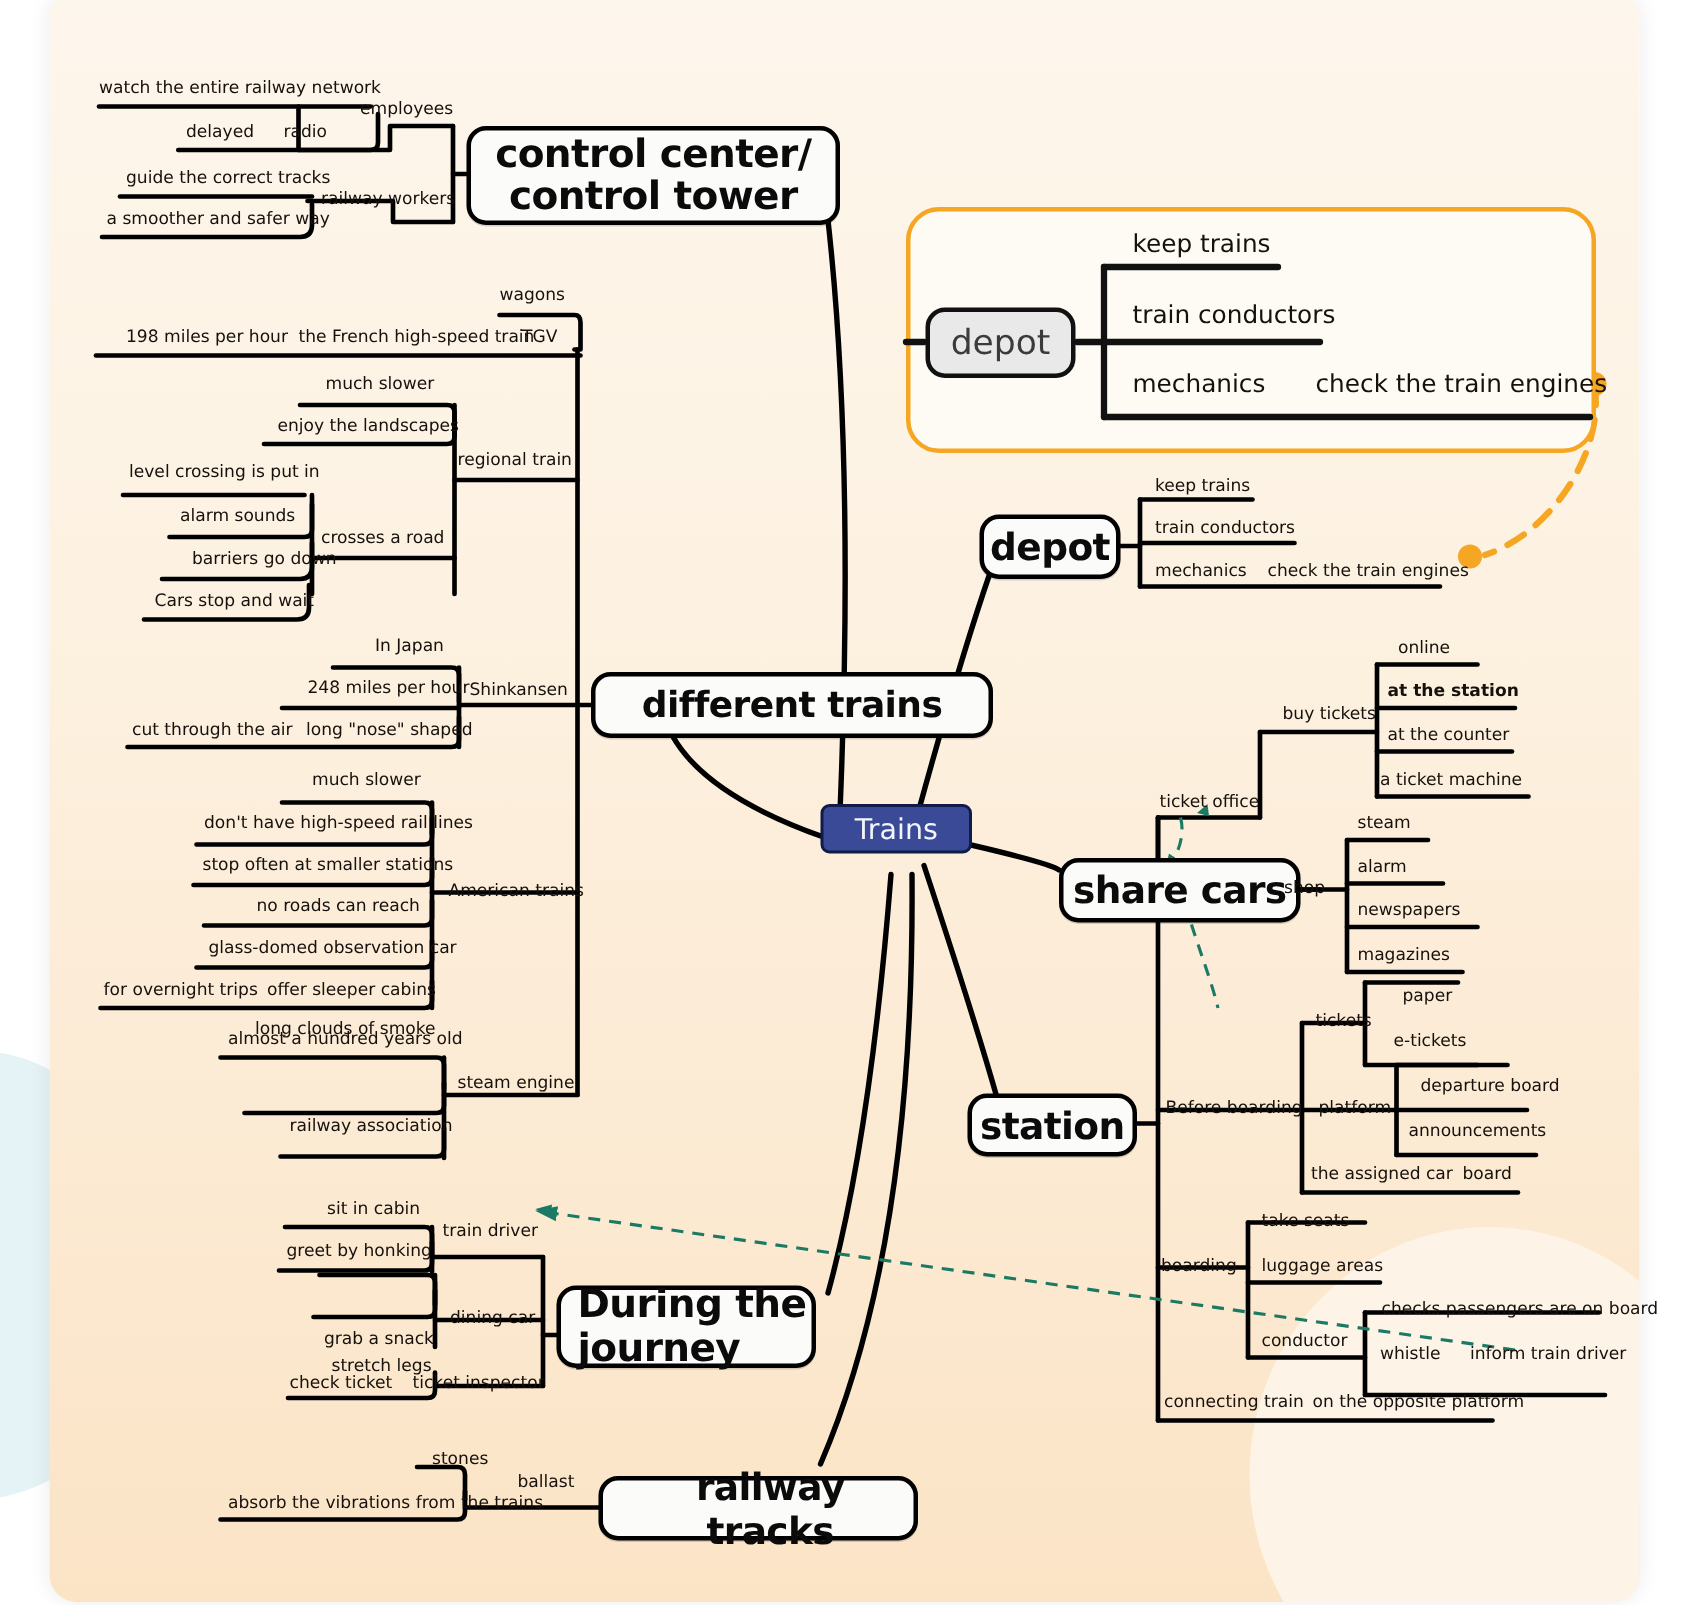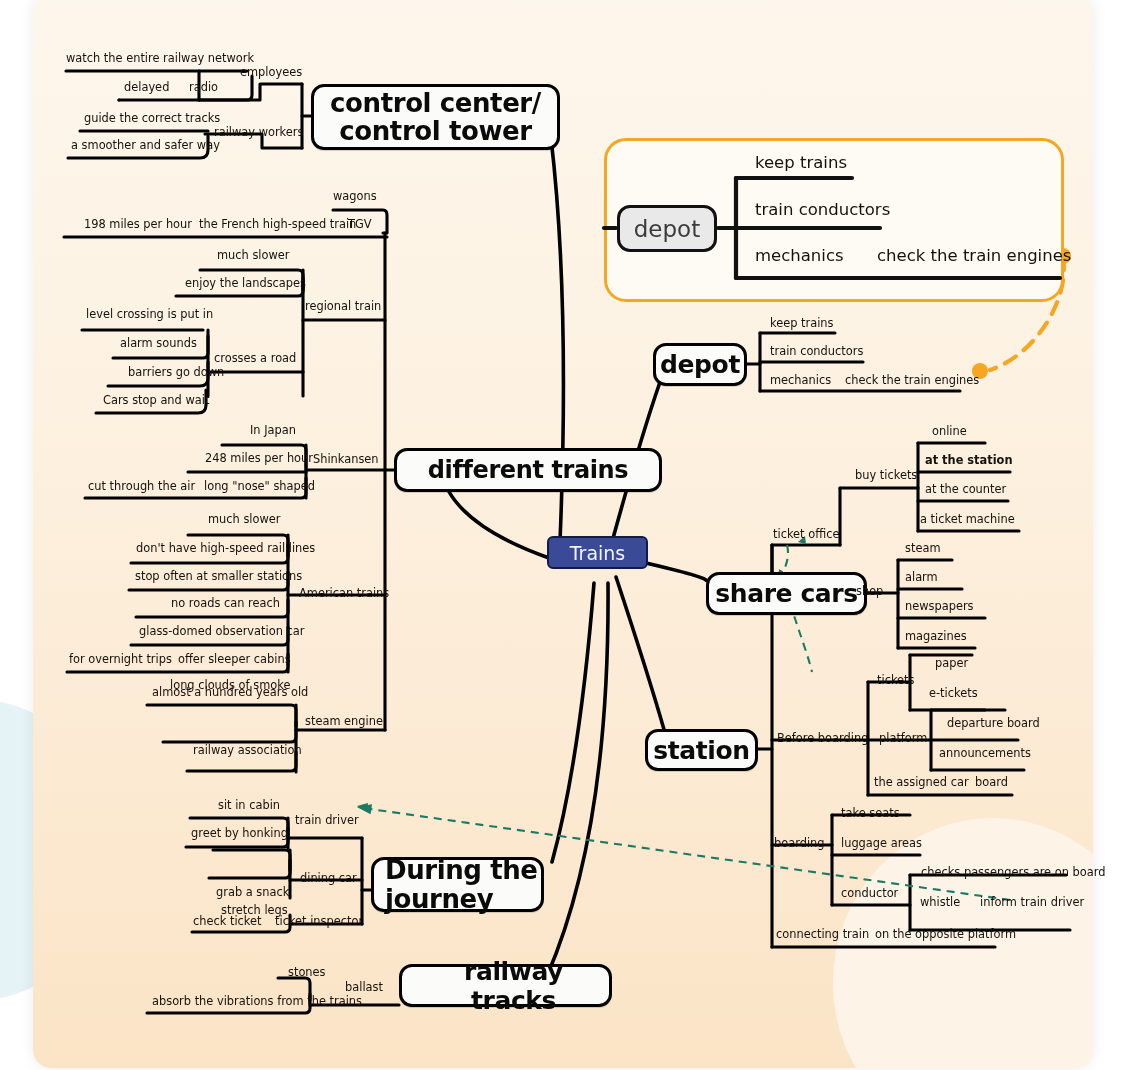--- a/index.html
+++ b/index.html
@@ -287,21 +287,21 @@
 
   <div class="mbox" style="left:645px; top:729px; width:113px; height:42px; font-size:25px;">
     <span>station</span>
   </div>
 
   <div class="mbox" style="left:371px; top:857px; width:173px; height:55px; font-size:26px; flex-direction:column; align-items:flex-start; padding-left:11px; line-height:1.08;">
     <span>During the</span>
     <span>journey</span>
   </div>
 
-  <div class="mbox" style="left:399px; top:964px; width:213px; height:43px; font-size:25px;padding-left:16px;">
+  <div class="mbox" style="left:399px; top:984px; width:213px; height:43px; font-size:25px;padding-left:16px;">
     <span>railway tracks</span>
   </div>
 
   <div class="lbl s" style="left:66px; top:53px;">watch the entire railway network</div>
   <div class="lbl s" style="left:124px; top:82px;">delayed</div>
   <div class="lbl s" style="left:189px; top:82px;">radio</div>
   <div class="lbl s" style="left:240px; top:67px;">employees</div>
   <div class="lbl s" style="left:84px; top:113px;">guide the correct tracks</div>
   <div class="lbl s" style="left:71px; top:140px;">a smoother and safer way</div>
   <div class="lbl s" style="left:214px; top:127px;">railway workers</div>

